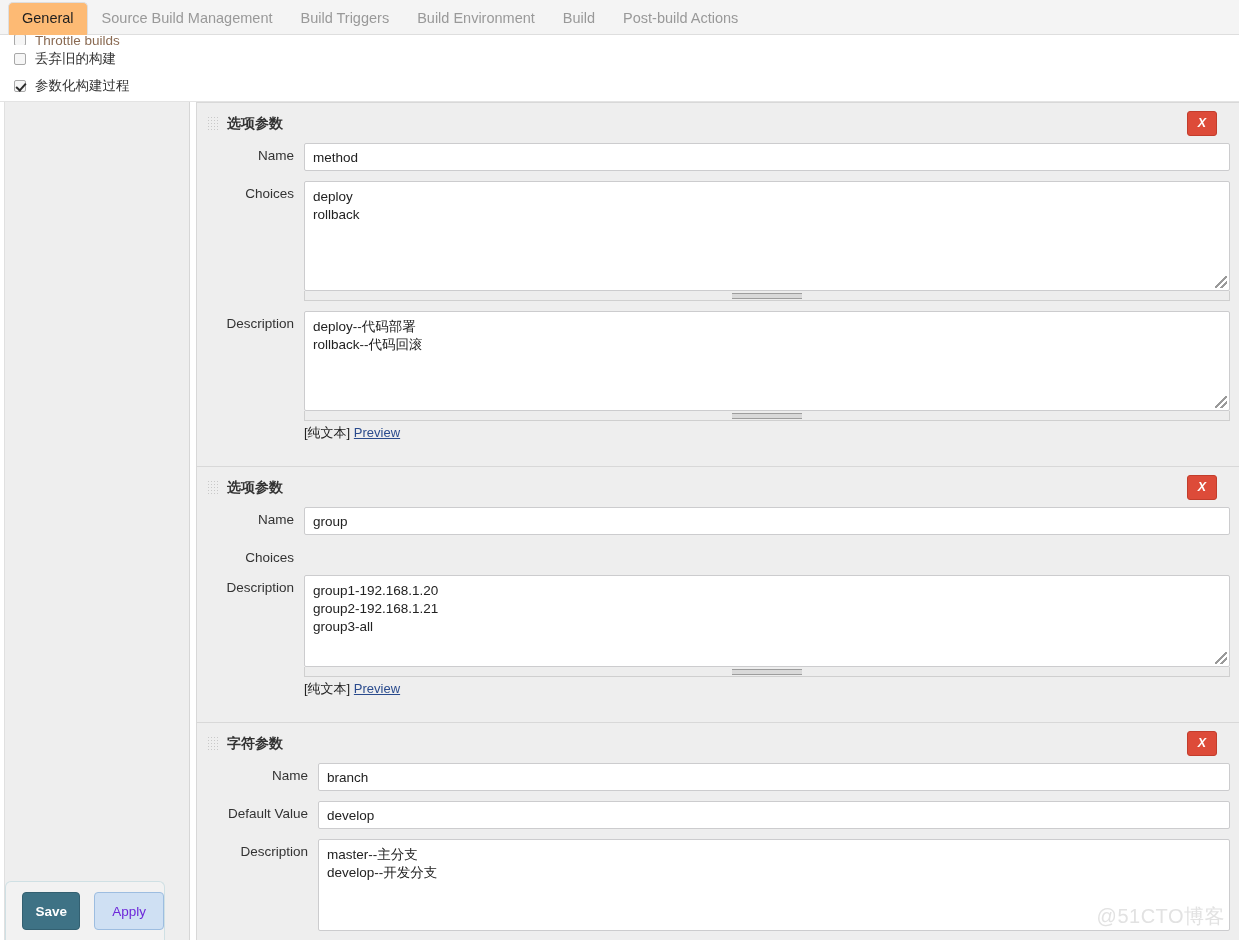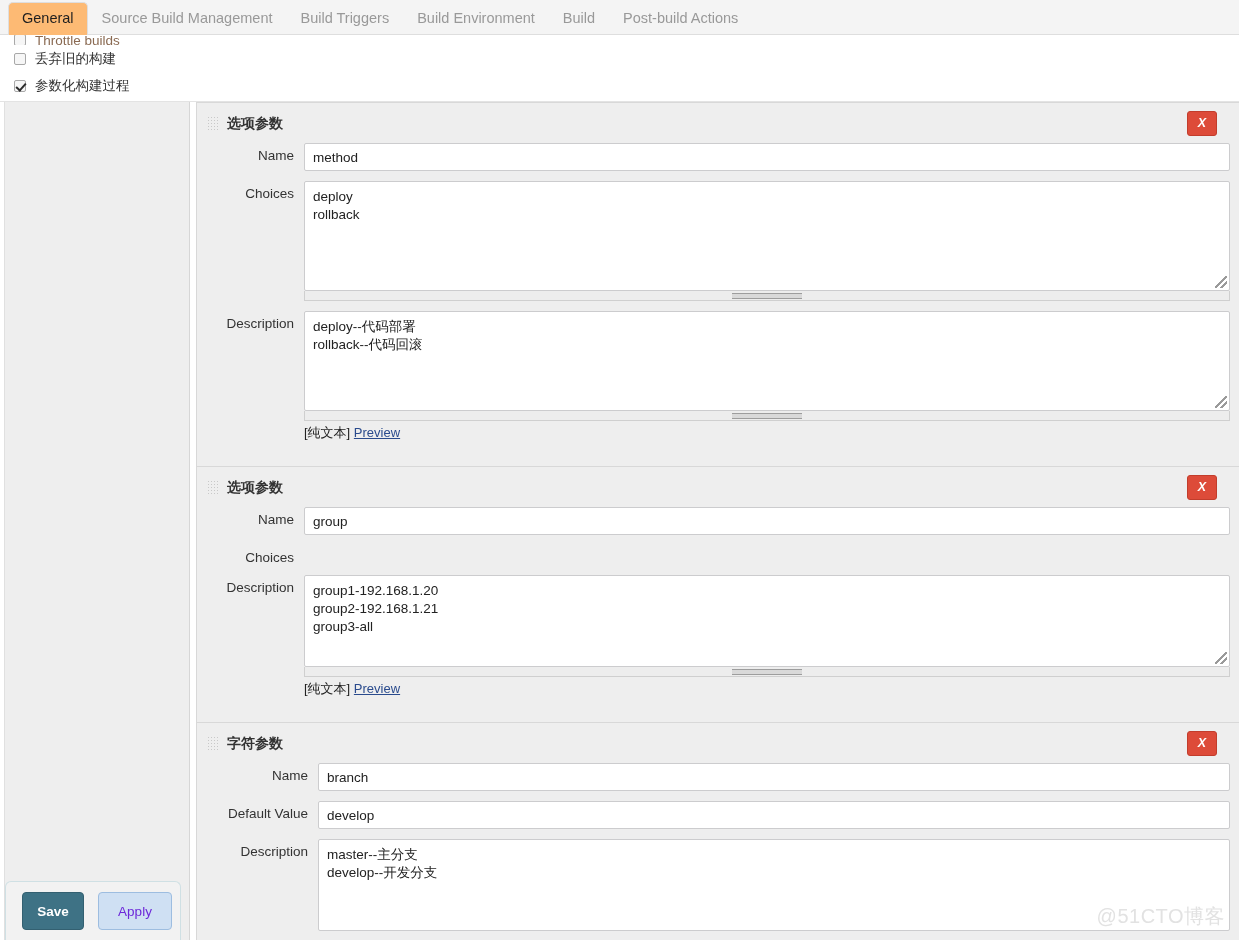--- a/index.html
+++ b/index.html
@@ -276,21 +276,21 @@
     color: #2a4b8d;
     text-decoration: underline;
     cursor: pointer;
   }
 
   
   .save-bar {
     position: absolute;
     left: 5px;
     top: 881px;
-    width: 176px;
+    width: 160px;
     height: 59px;
     background: #f2f2f2;
     border: 1px solid #cfe0e4;
     border-bottom: none;
     border-radius: 6px 6px 0 0;
     box-sizing: border-box;
     display: flex;
     align-items: center;
     padding-left: 16px;
     gap: 14px;

